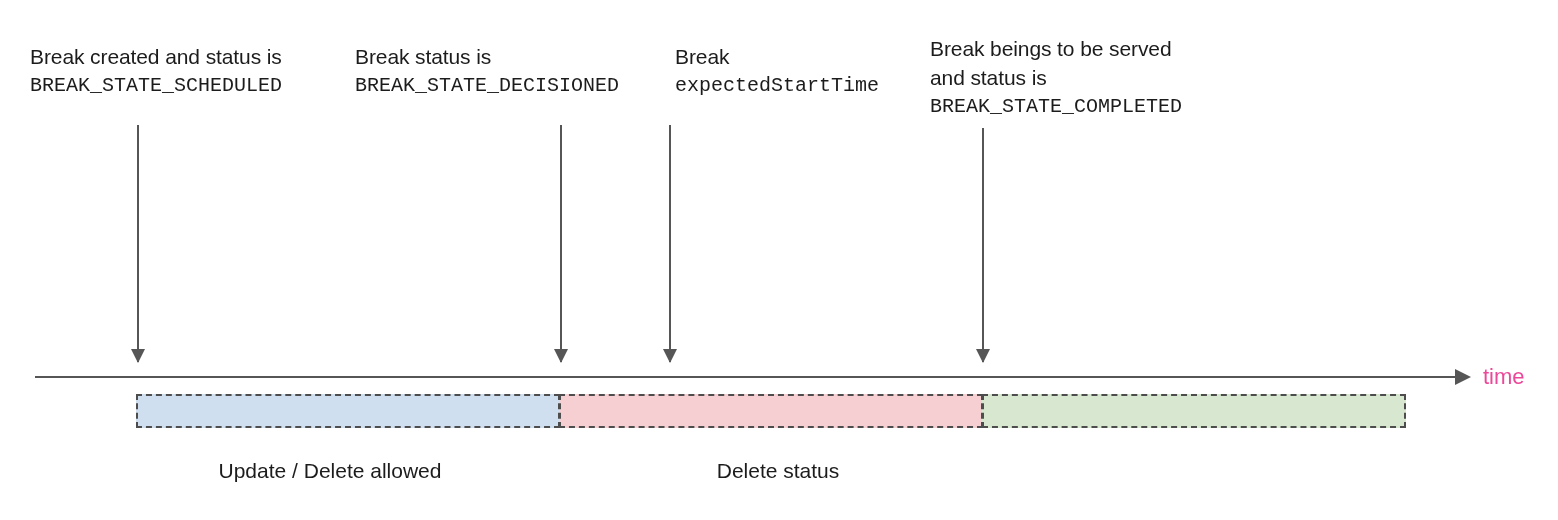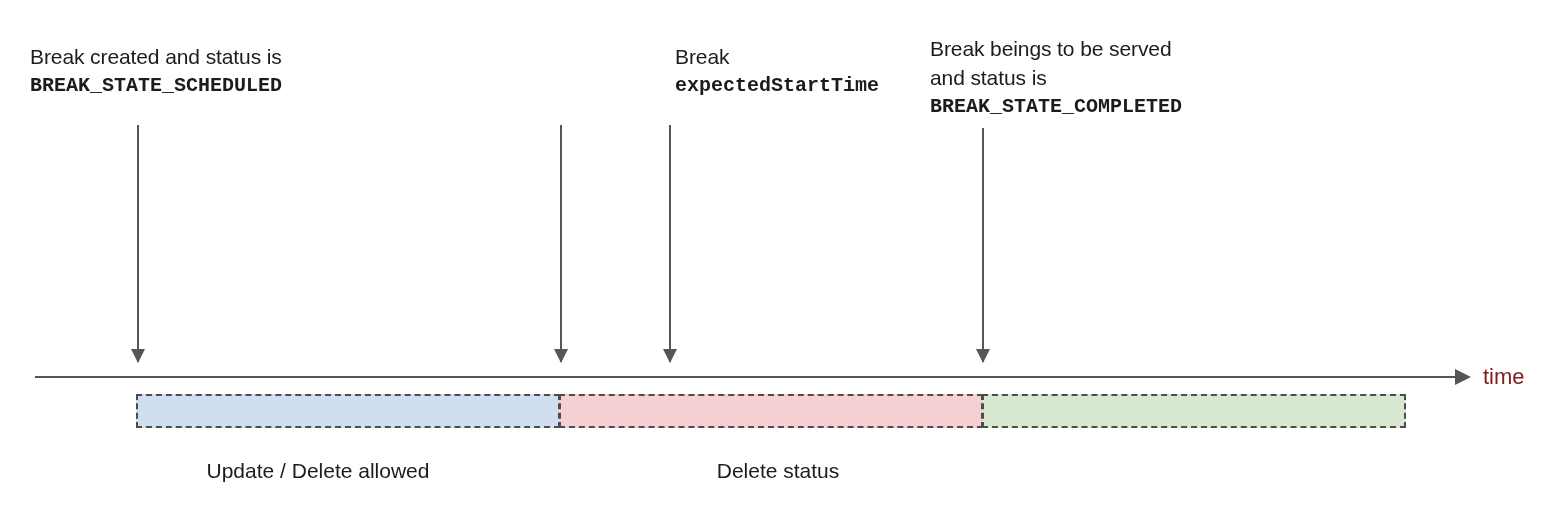--- a/index.html
+++ b/index.html
@@ -31,21 +31,20 @@
     display: block;
     font-size: 21px;
     font-family: "Liberation Sans", sans-serif;
     color: #1c1c1c;
     letter-spacing: -0.1px;
   }
   .label-line.mono {
     font-family: "Liberation Mono", "DejaVu Sans Mono", monospace;
     font-size: 20px;
     letter-spacing: 0px;
-    font-weight: bold;
   }
 
   
   .event-arrow {
     position: absolute;
     width: 16px;
   }
   .event-arrow .shaft {
     position: absolute;
     left: 7px;
@@ -82,21 +81,21 @@
     height: 0;
     border-top: 8px solid transparent;
     border-bottom: 8px solid transparent;
     border-left: 16px solid #565656;
   }
   #time-axis-label {
     position: absolute;
     left: 1483px;
     top: 364px;
     font-size: 22px;
-    color: #7f1d1d;
+    color: #ec4899;
     white-space: nowrap;
   }
 
   
   .phase-bar {
     position: absolute;
     top: 394px;
     height: 34px;
     box-sizing: border-box;
     border: 2px dashed #4d4d4d;
@@ -114,20 +113,24 @@
   }
 </style>
 </head>
 <body>
 
 <div id="diagram">
 
   <div class="event-label" id="event-label-0" style="left: 30px; top: 42px;">
       <span class="label-line">Break created and status is</span>
       <span class="label-line mono">BREAK_STATE_SCHEDULED</span>
+    </div>
+  <div class="event-label" id="event-label-1" style="left: 355px; top: 42px;">
+      <span class="label-line">Break status is</span>
+      <span class="label-line mono">BREAK_STATE_DECISIONED</span>
     </div>
   <div class="event-label" id="event-label-2" style="left: 675px; top: 42px;">
       <span class="label-line">Break</span>
       <span class="label-line mono">expectedStartTime</span>
     </div>
   <div class="event-label" id="event-label-3" style="left: 930px; top: 34px;">
       <span class="label-line">Break beings to be served</span>
       <span class="label-line">and status is</span>
       <span class="label-line mono">BREAK_STATE_COMPLETED</span>
     </div>
@@ -150,16 +153,16 @@
   </div>
 
   <div id="time-axis"></div>
   <div id="time-axis-head"></div>
   <div id="time-axis-label">time</div>
 
   <div class="phase-bar" id="phase-bar-0" style="left: 136px; width: 424px; background: rgb(207, 223, 240); border-color: rgb(77, 77, 77);"></div>
   <div class="phase-bar" id="phase-bar-1" style="left: 559px; width: 424px; background: rgb(246, 207, 210); border-color: rgb(77, 77, 77);"></div>
   <div class="phase-bar" id="phase-bar-2" style="left: 982px; width: 424px; background: rgb(216, 232, 208); border-color: rgb(77, 77, 77);"></div>
 
-  <div class="phase-caption" id="phase-caption-0" style="left: 318px;">Update / Delete allowed</div>
+  <div class="phase-caption" id="phase-caption-0" style="left: 330px;">Update / Delete allowed</div>
   <div class="phase-caption" id="phase-caption-1" style="left: 778px;">Delete status</div>
 
 </div>
 
 </body></html>

